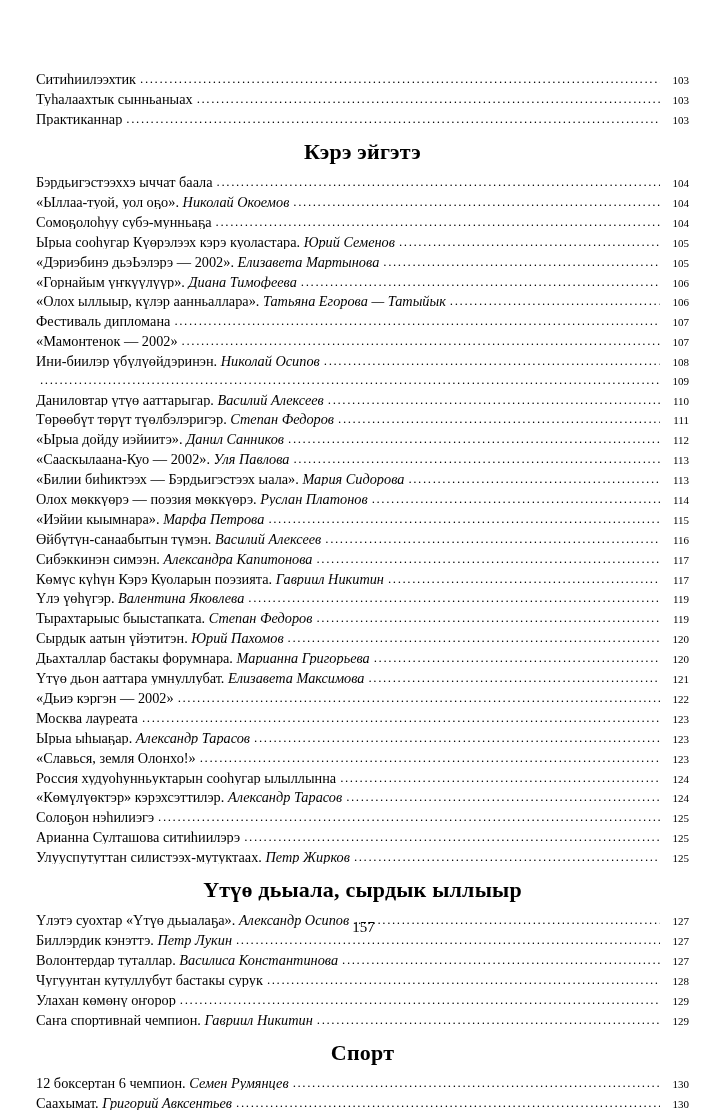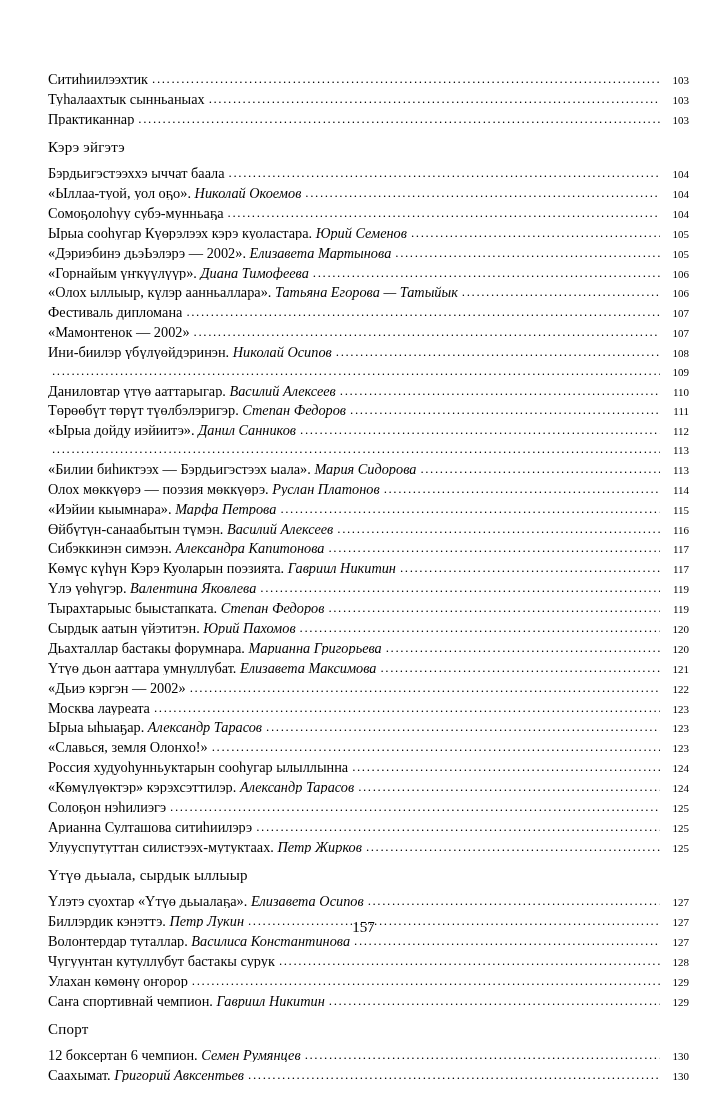--- a/index.html
+++ b/index.html
@@ -12,21 +12,21 @@
     height: 1118px;
     font-family: "Liberation Serif", serif;
     color: #000000;
     position: relative;
   }
   .page {
     position: relative;
     width: 727px;
     height: 974px;
     box-sizing: border-box;
-    padding: 72px 38px 0 48px;
+    padding: 72px 38px 0 36px;
   }
   .toc {
     width: 100%;
   }
   .entry {
     display: flex;
     align-items: baseline;
     font-size: 14.3px;
     line-height: 1.0;
     margin: 0 0 5.6px 0;
@@ -50,22 +50,23 @@
     letter-spacing: 1.6px;
     transform: translateY(-1px);
   }
   .pg {
     flex: 0 0 auto;
     text-align: right;
     min-width: 26px;
     font-size: 11px;
   }
   .section-title {
-    font-weight: normal;
-    font-size: 15px;
+    text-align: center;
+    font-weight: bold;
+    font-size: 22px;
     margin: 13px 0 10px 0;
     letter-spacing: 0.2px;
   }
   .group {
     margin: 0;
   }
   .group.gap-top {
     margin-top: 8px;
   }
   .folio {
@@ -164,20 +165,21 @@
           <span class="txt"><span>Төрөөбүт төрүт түөлбэлэригэр. </span><i>Степан Федоров</i></span>
           <span class="dots"> ................................................................................................................................................................</span>
           <span class="pg">111</span>
         </div>
         <div class="entry">
           <span class="txt"><span>«Ырыа дойду иэйиитэ». </span><i>Данил Санников</i></span>
           <span class="dots"> ................................................................................................................................................................</span>
           <span class="pg">112</span>
         </div>
         <div class="entry">
+          <span class="txt"><span>«Сааскылаана-Куо — 2002». </span><i>Уля Павлова</i></span>
           <span class="dots"> ................................................................................................................................................................</span>
           <span class="pg">113</span>
         </div>
         <div class="entry">
           <span class="txt"><span>«Билии биһиктээх — Бэрдьигэстээх ыала». </span><i>Мария Сидорова</i></span>
           <span class="dots"> ................................................................................................................................................................</span>
           <span class="pg">113</span>
         </div>
         <div class="entry">
           <span class="txt"><span>Олох мөккүөрэ — поэзия мөккүөрэ. </span><i>Руслан Платонов</i></span>
@@ -271,21 +273,21 @@
         </div>
         <div class="entry">
           <span class="txt"><span>Улууспутуттан силистээх-мутуктаах. </span><i>Петр Жирков</i></span>
           <span class="dots"> ................................................................................................................................................................</span>
           <span class="pg">125</span>
         </div>
       </div>
       <div class="section-title">Үтүө дьыала, сырдык ыллыыр</div>
       <div class="group gap-top">
         <div class="entry">
-          <span class="txt"><span>Үлэтэ суохтар «Үтүө дьыалаҕа». </span><i>Елизавета Осипов</i></span>
+          <span class="txt"><span>Үлэтэ суохтар «Үтүө дьыалаҕа». </span><i>Александр Осипов</i></span>
           <span class="dots"> ................................................................................................................................................................</span>
           <span class="pg">127</span>
         </div>
         <div class="entry">
           <span class="txt"><span>Биллэрдик кэнэттэ. </span><i>Петр Лукин</i></span>
           <span class="dots"> ................................................................................................................................................................</span>
           <span class="pg">127</span>
         </div>
         <div class="entry">
           <span class="txt"><span>Волонтердар туталлар. </span><i>Василиса Константинова</i></span>

